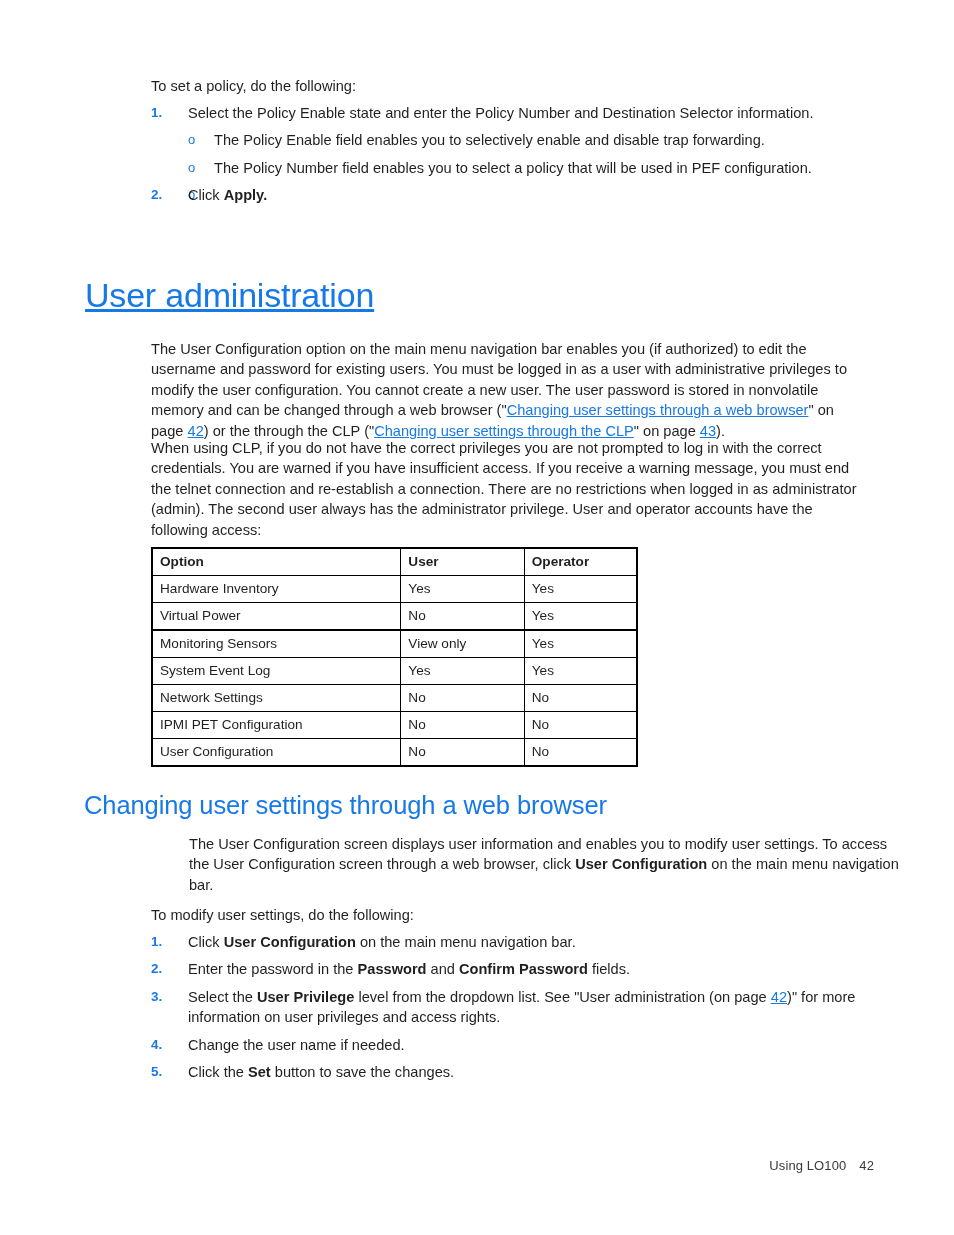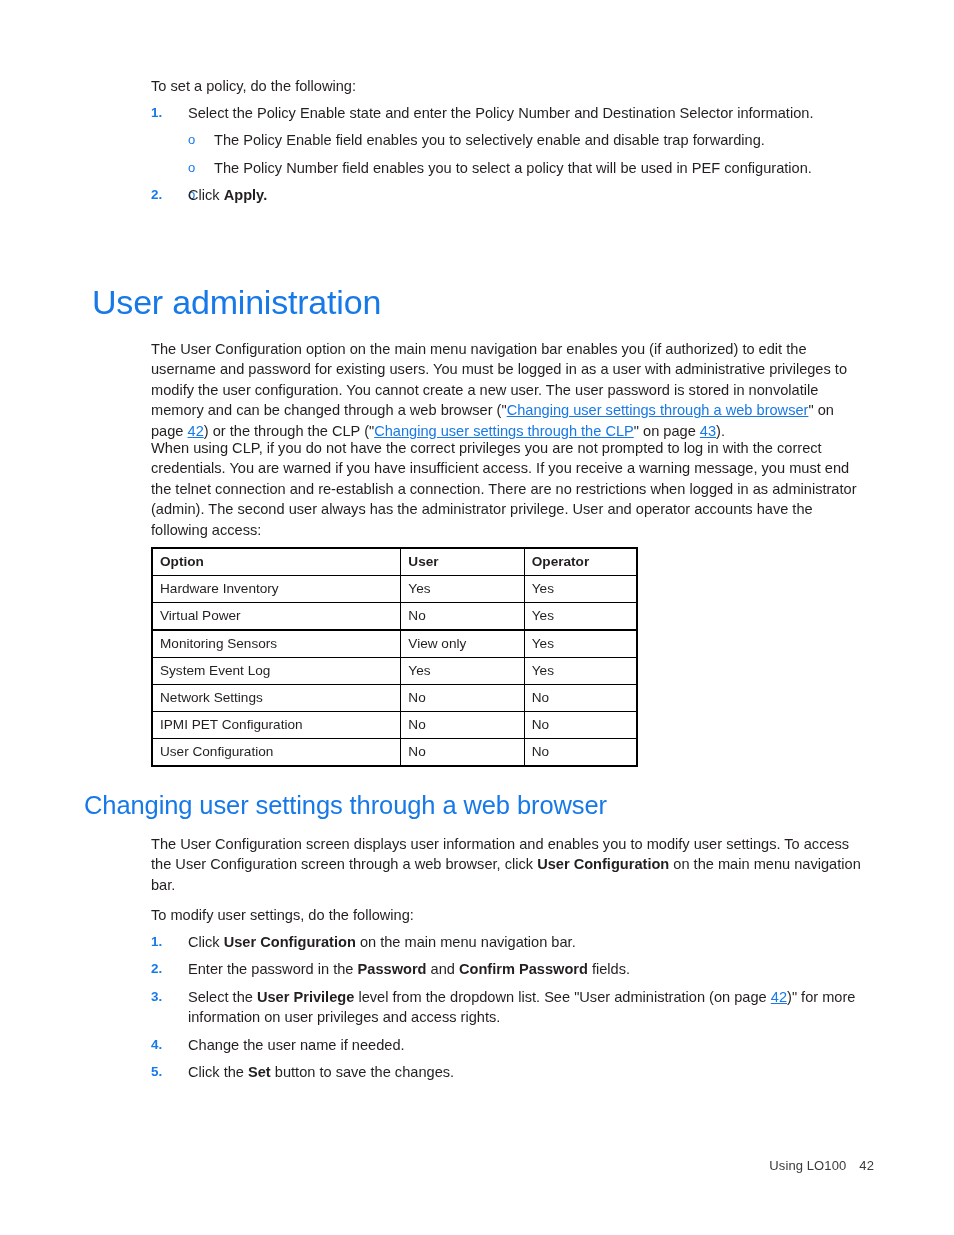--- a/index.html
+++ b/index.html
@@ -72,26 +72,27 @@
     top: 0;
     width: 16px;
     font-size: 13px;
     color: #1779e8;
   }
 
   
   h1.doc-h1 {
     position: absolute;
     left: 84px;
-    margin: 8px;
+    margin: 1px;
     font-weight: normal;
     color: #1779e8;
     font-size: 34px;
     line-height: 40px;
     letter-spacing: -0.2px;
+    text-decoration: underline;
   }
   h2.doc-h2 {
     position: absolute;
     left: 84px;
     margin: 0;
     font-weight: normal;
     color: #1779e8;
     font-size: 25.5px;
     line-height: 32px;
     letter-spacing: -0.1px;
@@ -230,21 +231,21 @@
       <tr>
         <td>User Configuration</td>
         <td>No</td>
         <td>No</td>
       </tr>
     </tbody>
   </table>
 
   <h2 class="doc-h2" style="top:789px;">Changing user settings through a web browser</h2>
 
-  <div class="indent-block body-text" style="top:834px;">
+  <div class="indent-block body-text" style="top:834px;margin-left:38px;">
     <span>The User Configuration screen displays user information and enables you to modify user settings. To access the User Configuration screen through a web browser, click </span><b>User Configuration</b><span> on the main menu navigation bar.</span>
   </div>
 
   <div class="indent-block body-text" style="top:905px;">To modify user settings, do the following:</div>
 
   <div class="olist" style="top:932px;">
 
     <div class="oitem">
       <span class="marker">1.</span>
       <span><span>Click </span><b>User Configuration</b><span> on the main menu navigation bar.</span></span>

